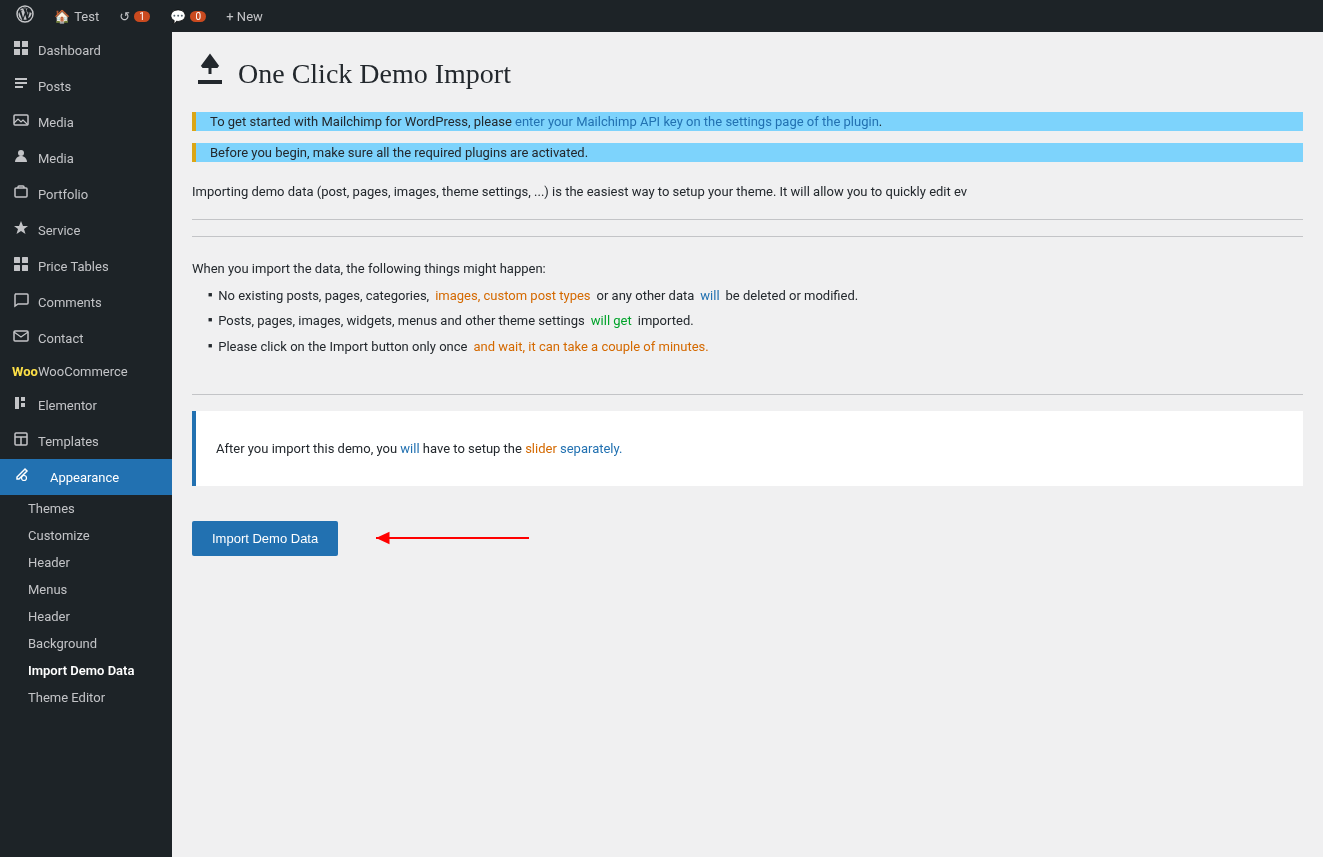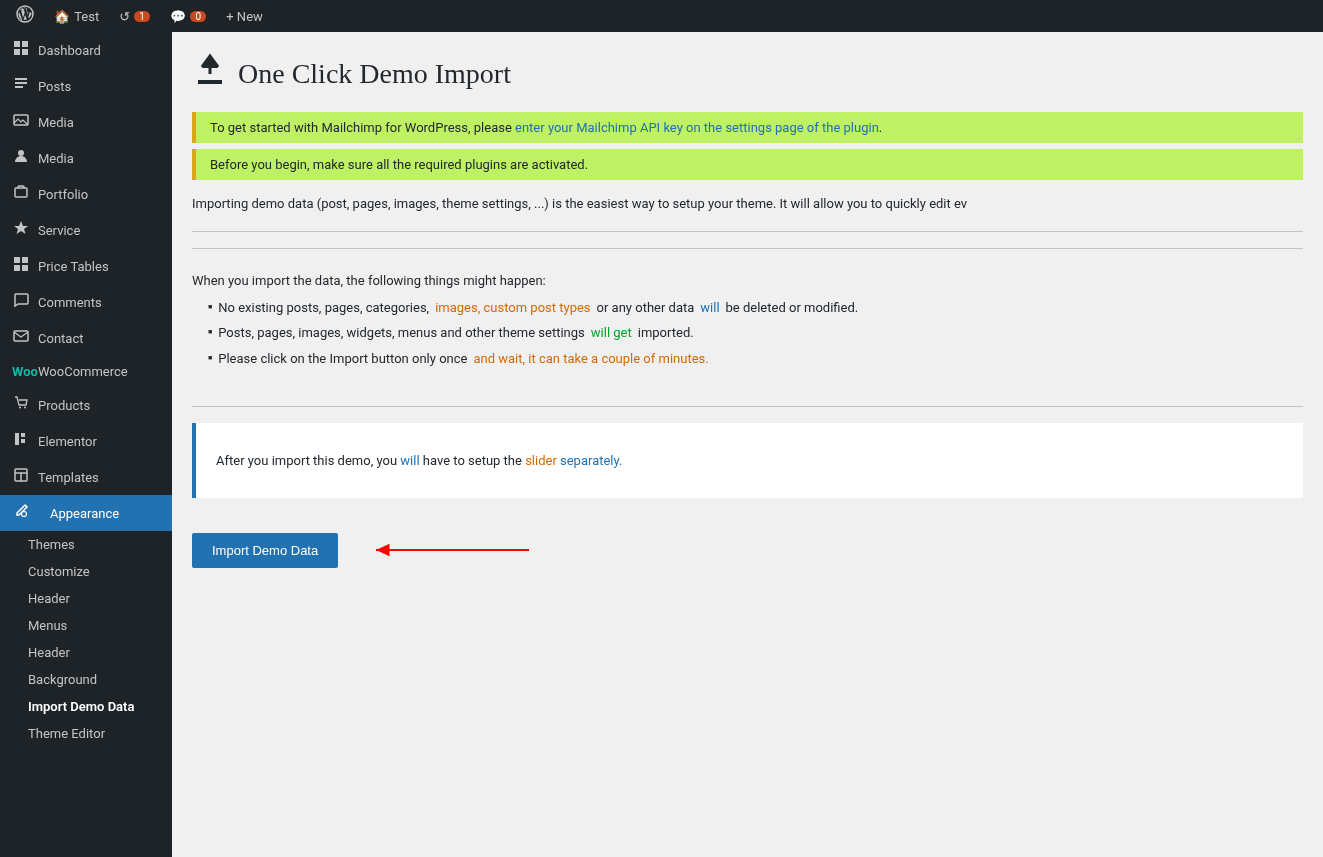--- a/index.html
+++ b/index.html
@@ -97,23 +97,23 @@
     .page-title-icon { font-size: 32px; color: #23282d; }
     .page-title-text {
       font-size: 28px;
       font-weight: 400;
       color: #23282d;
       font-family: Georgia, serif;
     }
 
     .notice-warning {
       border-left: 4px solid #dba617;
-      background: #bef264;
-      padding: 8px 14px;
-      margin-bottom: 6px;
+      background: #7dd3fc;
+      padding: 2px 14px;
+      margin-bottom: 12px;
       font-size: 13px;
       color: #23282d;
     }
     .notice-warning a { color: #2271b1; text-decoration: none; }
 
     .intro-text {
       font-size: 13px;
       color: #23282d;
       line-height: 1.6;
       padding: 8px 0 16px 0;
@@ -294,32 +294,22 @@
     <div class="sidebar-item">
       <span class="icon">
         <svg width="16" height="16" viewBox="0 0 16 16" fill="currentColor">
             <rect x="1" y="3" width="14" height="10" rx="1" fill="none" stroke="currentColor" stroke-width="1.5"></rect>
             <path d="M1 4l7 5 7-5" stroke="currentColor" stroke-width="1.2" fill="none"></path>
           </svg>
       </span>
       <span>Contact</span>
     </div>
     <div class="sidebar-item">
-      <span class="icon" style="color:#14b8a6;font-size:13px;font-weight:bold;">Woo</span>
+      <span class="icon" style="color:#fde047;font-size:13px;font-weight:bold;">Woo</span>
       <span>WooCommerce</span>
-    </div>
-    <div class="sidebar-item">
-      <span class="icon">
-        <svg width="16" height="16" viewBox="0 0 16 16" fill="currentColor">
-            <path d="M2 2h2l2 8h7l1-5H6" stroke="currentColor" stroke-width="1.3" fill="none"></path>
-            <circle cx="7" cy="12.5" r="1"></circle>
-            <circle cx="12" cy="12.5" r="1"></circle>
-          </svg>
-      </span>
-      <span>Products</span>
     </div>
     <div class="sidebar-item">
       <span class="icon">
         <svg width="16" height="16" viewBox="0 0 16 16" fill="currentColor">
             <rect x="2" y="2" width="4" height="12"></rect>
             <rect x="8" y="2" width="4" height="4"></rect>
             <rect x="8" y="8" width="4" height="4"></rect>
           </svg>
       </span>
       <span>Elementor</span>

